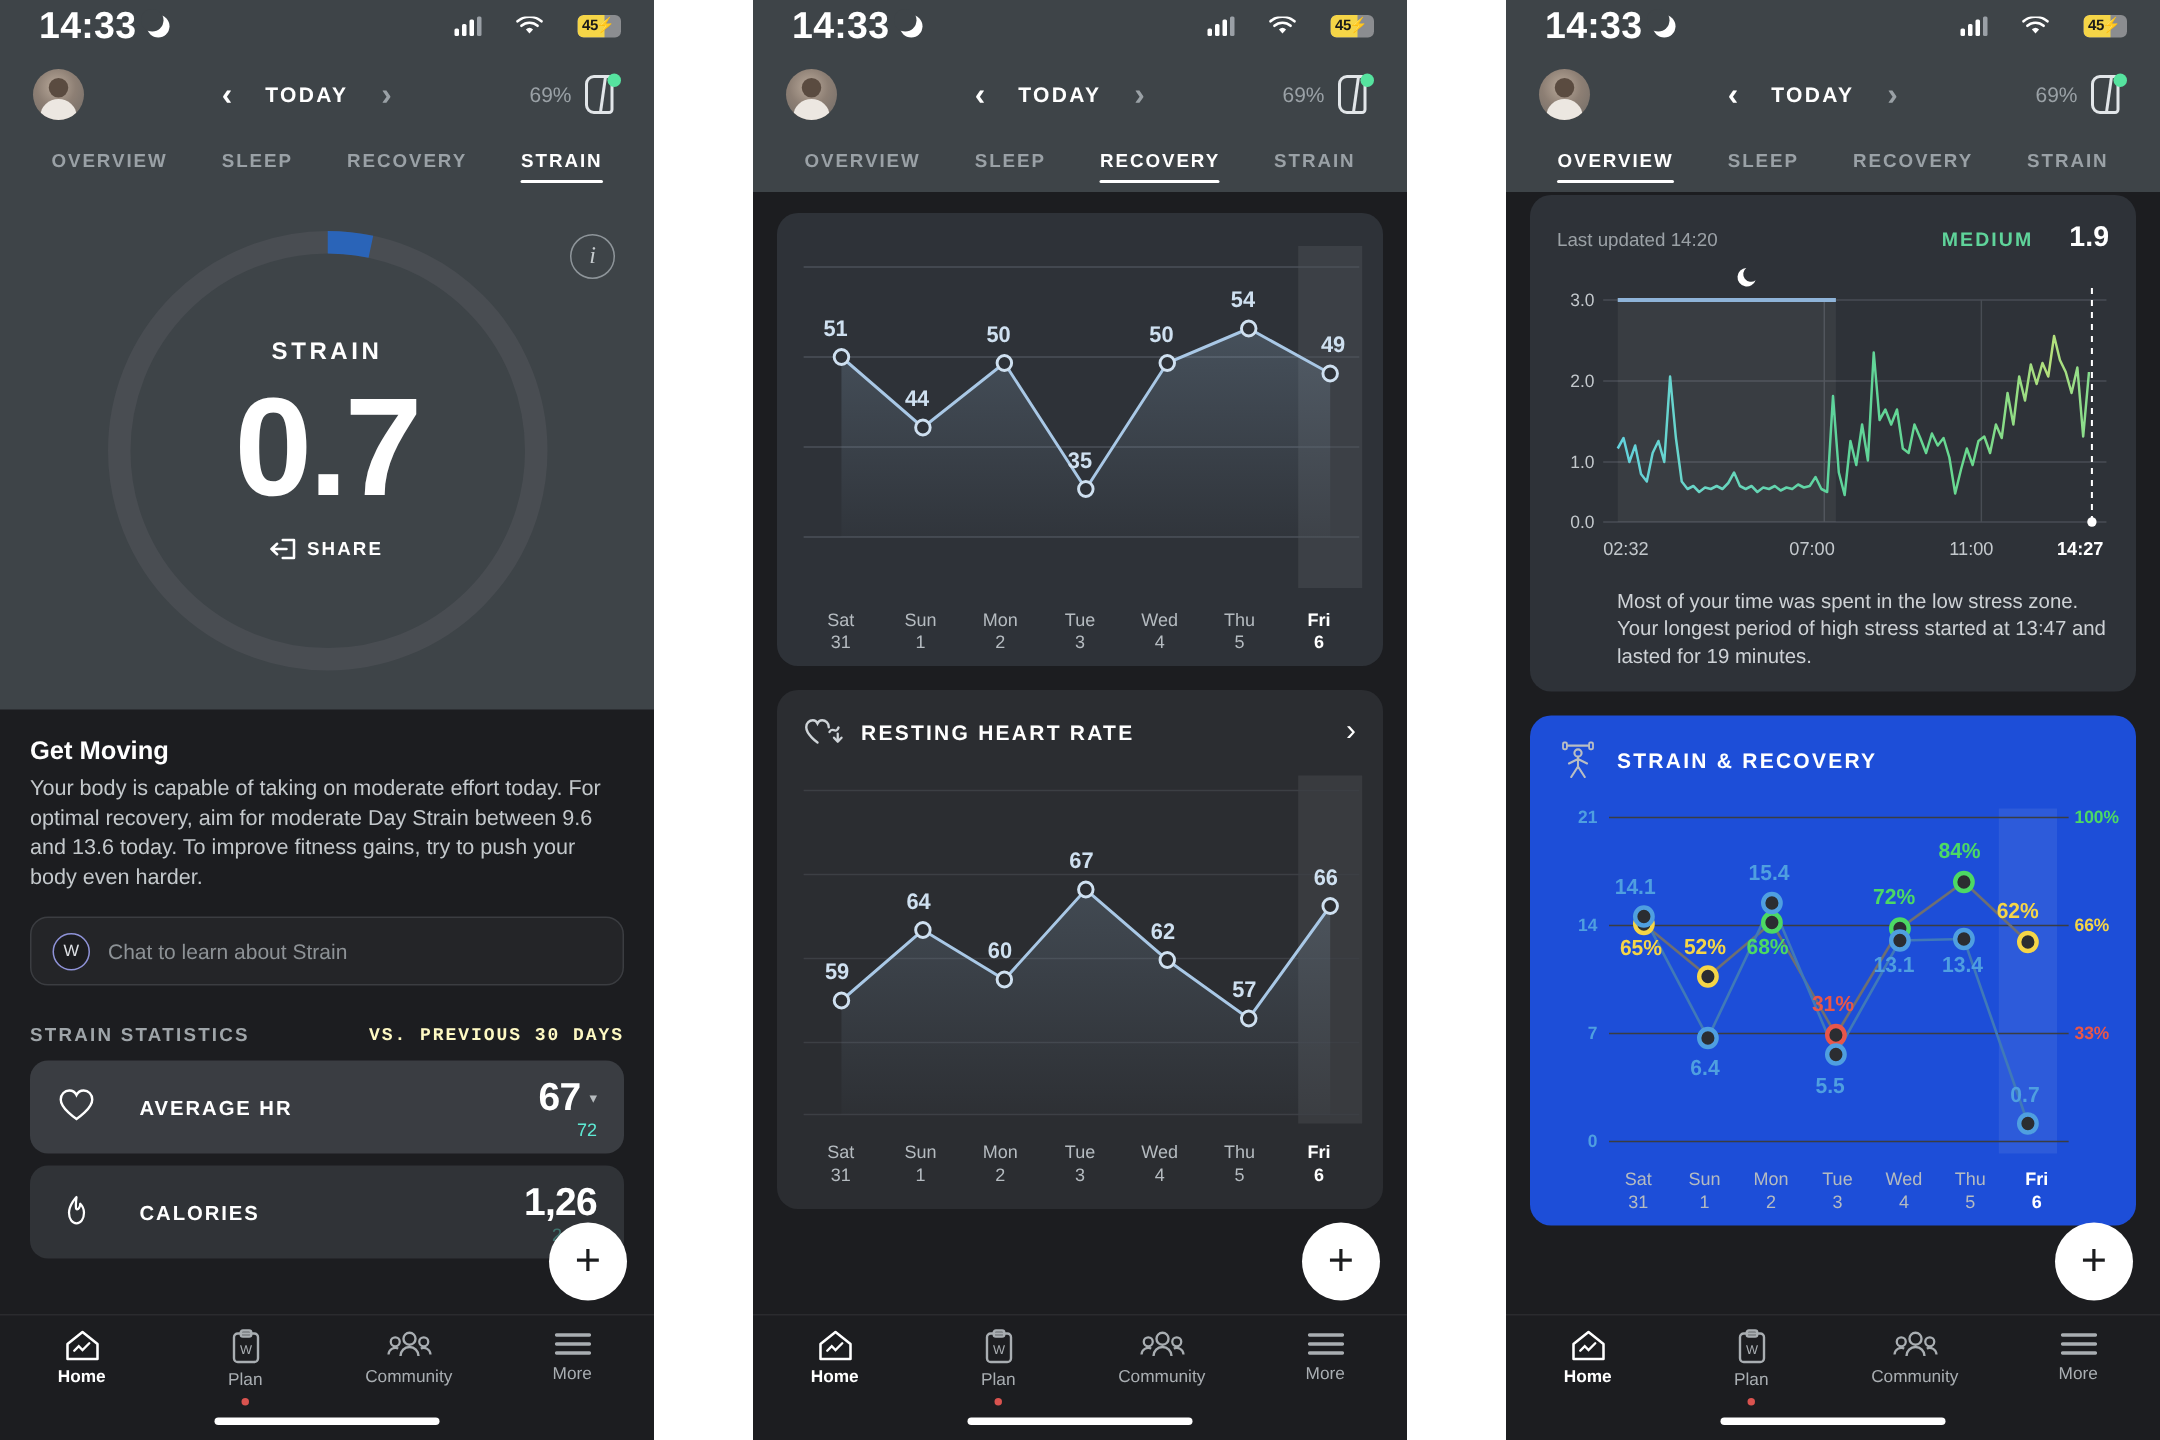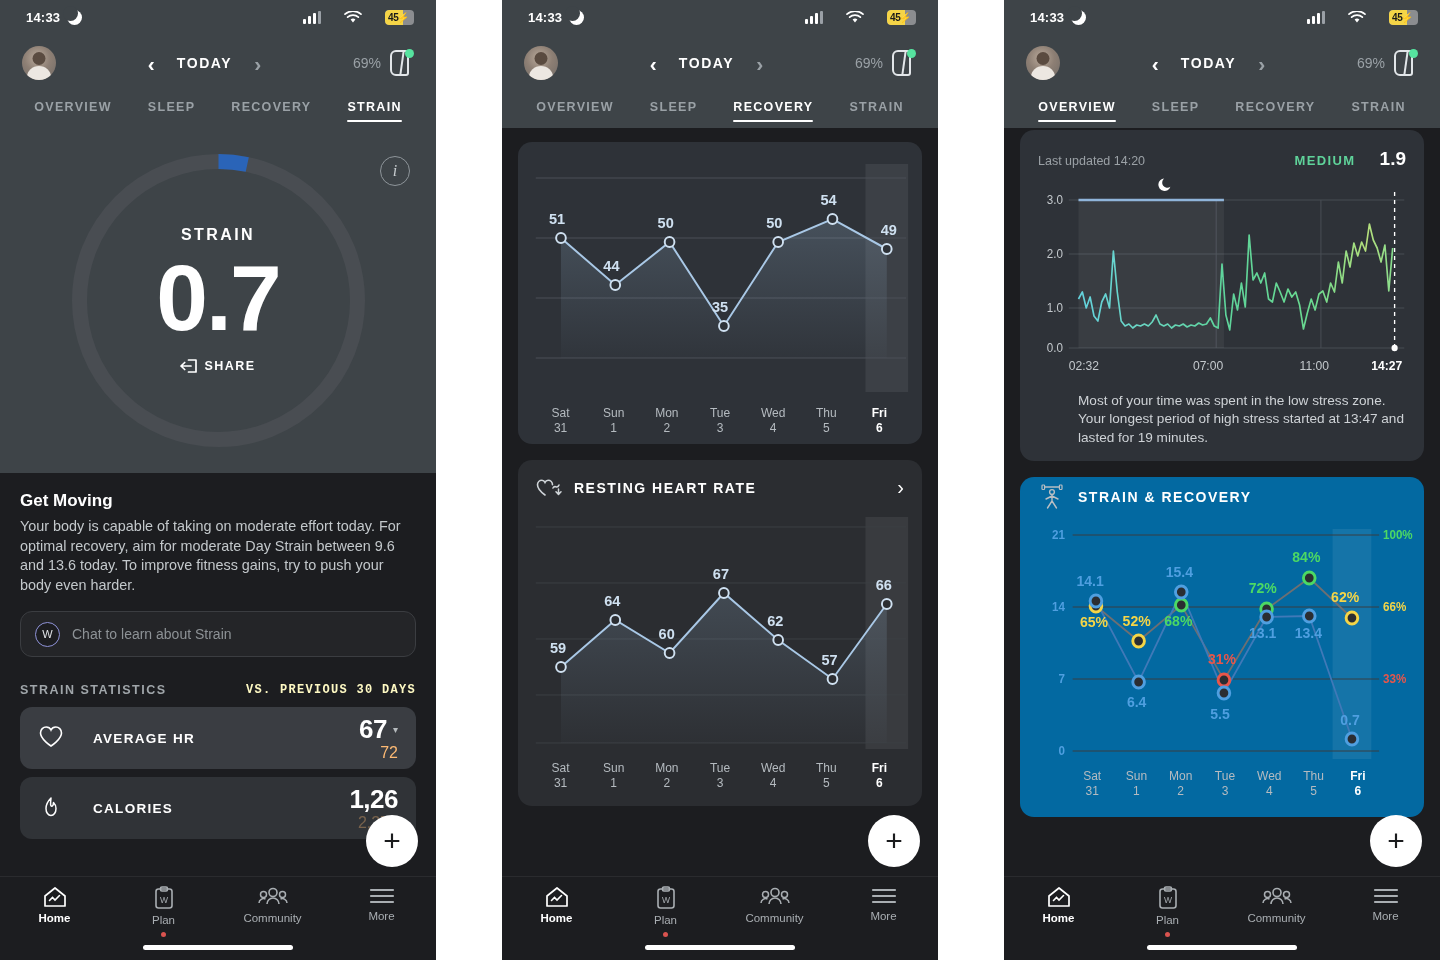--- a/index.html
+++ b/index.html
@@ -20,21 +20,21 @@
   .gap { width: 66px; height: 960px; background: #ffffff; flex-shrink: 0; }
 
   
   .statusbar {
     height: 34px; display: flex; align-items: center;
     justify-content: space-between;
     padding: 0 22px 0 26px;
     color: #fff;
   }
   .sb-left { display: flex; align-items: center; gap: 7px; }
-  .sb-time { font-size: 13px; font-weight: bold; letter-spacing: 0.2px; }
+  .sb-time { font-size: 25px; font-weight: bold; letter-spacing: 0.2px; }
   .moon-sm { width: 15px; height: 15px; position: relative; display:inline-block; }
   .moon-sm::before {
     content: ""; position: absolute; inset: 0;
     border-radius: 50%; background: #fff;
   }
   .moon-sm::after {
     content: ""; position: absolute; left: -4px; top: -4px;
     width: 15px; height: 15px; border-radius: 50%;
     background: #3e4448;
   }
@@ -174,21 +174,21 @@
     display:flex; align-items:center; padding: 0 18px;
     position: relative; margin-bottom: 8px;
   }
   .stat-row.dark { background: #303337; }
   .stat-row .sicon { width: 26px; height: 26px; margin-right: 12px; }
   .stat-row .slabel { font-size: 13.5px; font-weight:bold; letter-spacing:1.3px; color:#fff;margin-left:17px; }
   .stat-row .sright {
     margin-left:auto; display:flex; flex-direction: column; align-items:flex-end;
   }
   .stat-row .sval { font-size: 26px; font-weight:bold; color:#fff; letter-spacing:-0.5px; }
-  .stat-row .sprev { font-size: 16px; color:#fdba74; margin-top:-1px; }
+  .stat-row .sprev { font-size: 12px; color:#5eead4; margin-top:-1px; }
   .stat-row .caret { font-size: 10px; color:#b6bbbe; margin-left:6px; }
   .valrow { display:flex; align-items:center; }
 
   
   .scroll { padding: 8px 16px 0; }
   .card {
     background: #2b2d31; border-radius: 14px;
     margin-bottom: 16px; padding: 16px 12px 10px;
     position: relative;
   }
@@ -725,21 +725,21 @@
               <text x="168" y="198">07:00</text>
               <text x="278" y="198">11:00</text>
               <text x="352" y="198" font-weight="bold" fill="#ffffff">14:27</text>
             </g>
           </svg>
         </div>
 
         <div class="stress-note">Most of your time was spent in the low stress zone. Your longest period of high stress started at 13:47 and lasted for 19 minutes.</div>
       </div>
 
-      <div class="card" style="background:#0369a1;padding:4px 10px 8px;min-height:340px">
+      <div class="card" style="background:#1d4ed8;padding:14px 10px 8px;min-height:340px">
         <div class="card-head">
           <svg width="28" height="28" viewBox="0 0 28 28">
             <path d="M6 4 L22 4" stroke="#b9bec3" stroke-width="1.5"></path>
             <rect x="4" y="2" width="2.6" height="4.5" rx="0.8" fill="none" stroke="#b9bec3" stroke-width="1.2"></rect>
             <rect x="21.4" y="2" width="2.6" height="4.5" rx="0.8" fill="none" stroke="#b9bec3" stroke-width="1.2"></rect>
             <circle cx="14" cy="9" r="2.4" fill="none" stroke="#b9bec3" stroke-width="1.4"></circle>
             <path d="M14 11.5 L14 18 M14 13 L8 16 M14 13 L20 16 M14 18 L9.5 25 M14 18 L18.5 25" fill="none" stroke="#b9bec3" stroke-width="1.4" stroke-linecap="round"></path>
           </svg>
           <span class="card-title">STRAIN &amp; RECOVERY</span>
         </div>

